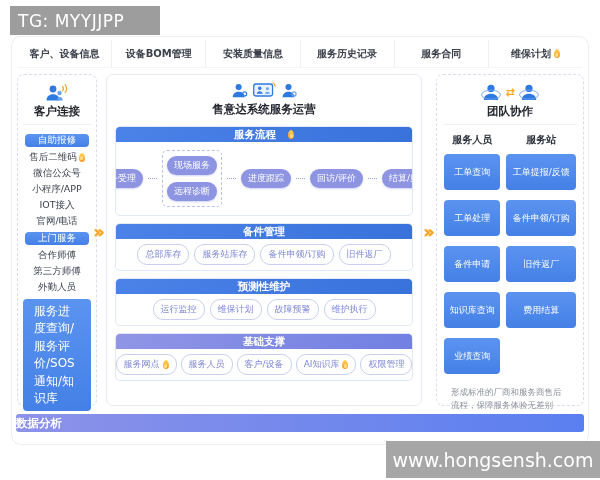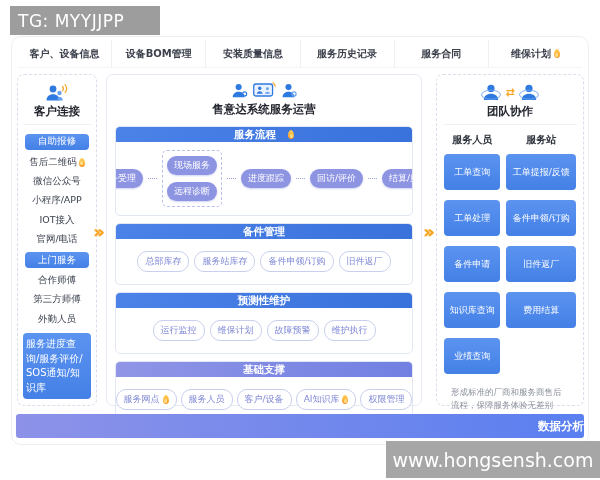--- a/index.html
+++ b/index.html
@@ -49,29 +49,29 @@
   .panel-title { font-size:11.5px; font-weight:bold; color:#23262e; }
   .icon-row { display:flex; align-items:center; gap:4px; height:20px; }
 
   
   .lp-item { height:20px; margin:1.5px 0; display:flex; align-items:center; justify-content:center;
     font-size:9.5px; color:#3c4250; gap:2px; white-space:nowrap; }
   .btn-blue { background:linear-gradient(180deg,#5b93f0,#4480e6); color:#fff !important;
     border-radius:4px; cursor:pointer; }
   .lp-item.btn-blue { margin:2.5px 2px; }
   .lp-note { margin-top:4px; background:linear-gradient(180deg,#5b93f0,#4480e6); color:#fff;
-    border-radius:4px; font-size:10px; line-height:1.45; padding:4px 3px; text-align:left;
+    border-radius:4px; font-size:12px; line-height:1.45; padding:4px 11px; text-align:left;
     word-break:break-all; }
 
   
   .sec { border:1px solid #e2e7f6; border-radius:5px; overflow:hidden; margin-top:7px; }
   .sec-hdr { height:15px; display:flex; align-items:center; justify-content:center; gap:12px;
     background:linear-gradient(90deg,#4a82e8,#3a72dc); color:#fff; font-size:10.5px; font-weight:bold; }
   .sec-hdr.purple { background:linear-gradient(90deg,#9095e6,#7180e2); }
-  .sec-body { display:flex; align-items:center; justify-content:center; padding:12px 4px; gap:5px; }
+  .sec-body { display:flex; align-items:center; justify-content:center; padding:5px 4px; gap:5px; }
   .pill { white-space:nowrap; font-size:9px; border-radius:10px; padding:3px 7px;
     display:inline-flex; align-items:center; gap:3px; }
   .pill.pu { background:#8d94e2; color:#fff; box-shadow:0 1px 2px rgba(120,130,220,.35); }
   .pill.ol { background:#fff; border:1px solid #c9cfec; color:#7f88d4; }
   .dotline { width:9px; border-top:1px dotted #9aa3d8; flex:0 0 auto; }
   .branch { display:flex; flex-direction:column; gap:7px; border:1px dashed #b9c0ea;
     border-radius:5px; padding:5px 4px; }
   .flow { padding:8px 3px; }
 
   
@@ -86,23 +86,23 @@
   .fin-hdr { height:18px; background:linear-gradient(180deg,#5b93f0,#4480e6); color:#fff;
     font-size:10px; font-weight:bold; display:flex; align-items:center; justify-content:center; }
   .fin-body { padding:7px 2px; font-size:9.5px; color:#555b66; text-align:center; }
 
   
   .flow-arrow { position:absolute; top:222px; font-size:17px; font-weight:bold; color:#f6a623;
     text-shadow:1px 0 0 #f6a623; }
   .arrow-l { left:93px; } .arrow-r { left:423px; }
 
   
-  .bottom-bar { position:absolute; left:16px; top:414px; width:568px; height:24px;
+  .bottom-bar { position:absolute; left:16px; top:414px; width:568px; height:18px;
     border-radius:3px; background:linear-gradient(90deg,#8d92e8,#5a7ff0);
-    color:#fff; font-size:11.5px; font-weight:bold; display:flex; align-items:center; justify-content:flex-end; }
+    color:#fff; font-size:11.5px; font-weight:bold; display:flex; align-items:center; justify-content:flex-start; }
 </style>
 </head>
 <body>
 
 <div id="canvas">
   <div class="outer"></div>
 
   <div class="tg-badge">
     <span>TG: MYYJJPP</span>
   </div>

